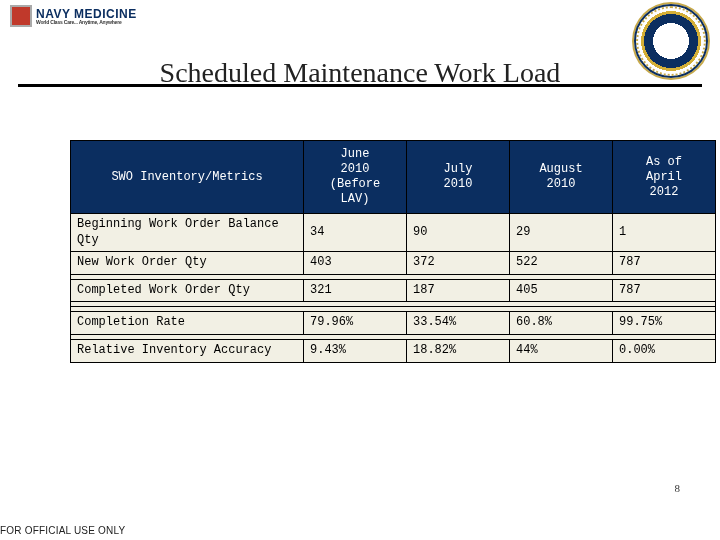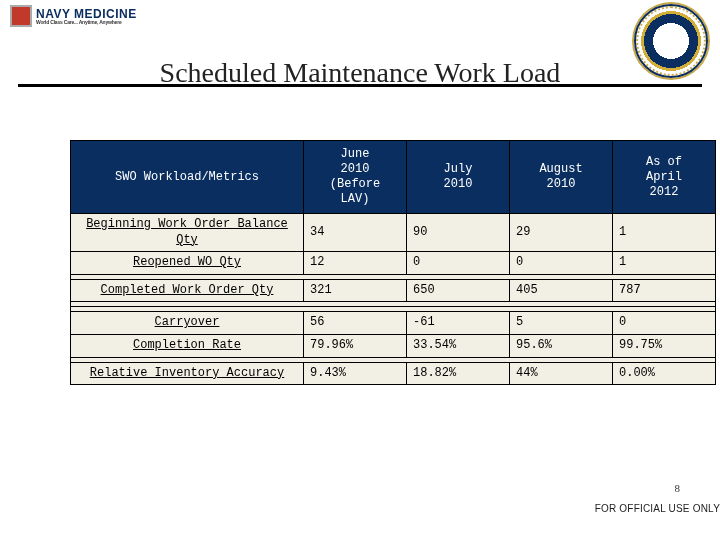--- a/index.html
+++ b/index.html
@@ -116,40 +116,39 @@
     text-align: center;
   }
   tbody td {
     border: 1px solid #000;
     padding: 3px 6px;
     background: #f2f0e4;
     color: #000;
     line-height: 1.3;
   }
   tbody td.label {
-    text-align: center;
-    text-decoration: underline;
+    text-align: left;
   }
   tbody td.val {
     text-align: left;
   }
   tbody tr.spacer td {
     height: 4px;
     padding: 0;
     line-height: 4px;
     font-size: 1px;
     border-top: 1px solid #000;
     border-bottom: 1px solid #000;
   }
   .fouo {
     position: absolute;
-    bottom: 26px;
+    bottom: 4px;
     left: 0;
     right: 0;
-    text-align: right;
+    text-align: left;
     font-size: 10px;
     letter-spacing: 0.2px;
     color: #222;
   }
   .pagenum {
     position: absolute;
     bottom: 46px;
     right: 40px;
     font-size: 11px;
     color: #333;
@@ -173,70 +172,63 @@
   <div class="rope"></div>
 </div>
 
 <div class="title">Scheduled Maintenance Work Load</div>
 <div class="hr"></div>
 
 <div class="tablewrap">
   <table>
     <thead>
       <tr>
-        <th class="rowlabel-head">SWO Workload/Metrics</th>
+        <th class="rowlabel-head">SWO Inventory/Metrics</th>
         <th class="col">June<br>2010<br>(Before<br>LAV)</th>
         <th class="col">July<br>2010</th>
         <th class="col">August<br>2010</th>
         <th class="col">As of<br>April<br>2012</th>
       </tr>
     </thead>
     <tbody id="tbody">
         <tr>
           <td class="label">Beginning Work Order Balance Qty</td>
           <td class="val">34</td>
           <td class="val">90</td>
           <td class="val">29</td>
           <td class="val">1</td>
         </tr>
         <tr>
-          <td class="label">Reopened WO Qty</td>
-          <td class="val">12</td>
-          <td class="val">0</td>
-          <td class="val">0</td>
-          <td class="val">1</td>
+          <td class="label">New Work Order Qty</td>
+          <td class="val">403</td>
+          <td class="val">372</td>
+          <td class="val">522</td>
+          <td class="val">787</td>
         </tr>
         <tr class="spacer">
           <td colspan="5">&nbsp;</td>
         </tr>
         <tr>
           <td class="label">Completed Work Order Qty</td>
           <td class="val">321</td>
-          <td class="val">650</td>
+          <td class="val">187</td>
           <td class="val">405</td>
           <td class="val">787</td>
         </tr>
         <tr class="spacer">
           <td colspan="5">&nbsp;</td>
         </tr>
         <tr class="spacer">
           <td colspan="5">&nbsp;</td>
-        </tr>
-        <tr>
-          <td class="label">Carryover</td>
-          <td class="val">56</td>
-          <td class="val">-61</td>
-          <td class="val">5</td>
-          <td class="val">0</td>
         </tr>
         <tr>
           <td class="label">Completion Rate</td>
           <td class="val">79.96%</td>
           <td class="val">33.54%</td>
-          <td class="val">95.6%</td>
+          <td class="val">60.8%</td>
           <td class="val">99.75%</td>
         </tr>
         <tr class="spacer">
           <td colspan="5">&nbsp;</td>
         </tr>
         <tr>
           <td class="label">Relative Inventory Accuracy</td>
           <td class="val">9.43%</td>
           <td class="val">18.82%</td>
           <td class="val">44%</td>

